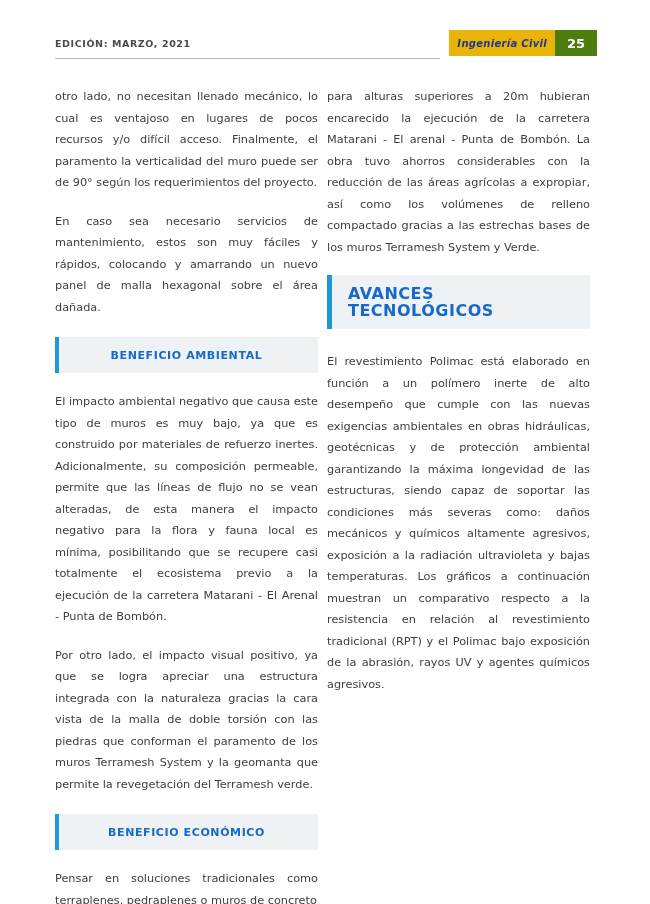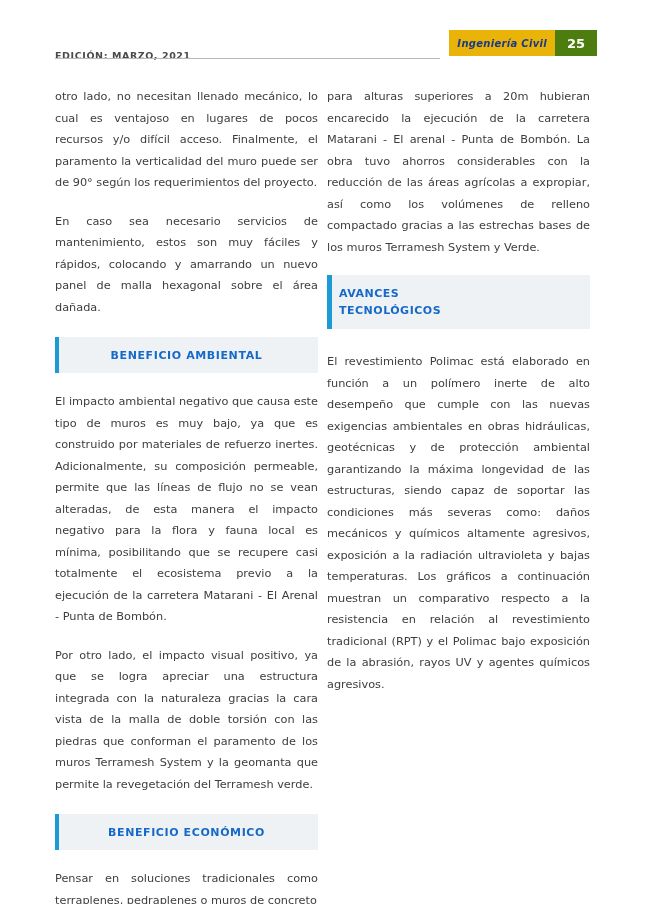--- a/index.html
+++ b/index.html
@@ -26,21 +26,21 @@
   .header {
     position: absolute;
     left: 0;
     top: 30px;
     width: 650px;
     height: 36px;
   }
   .header-edition {
     position: absolute;
     left: 55px;
-    top: 20px;
+    top: 8px;
     font-size: 9.5px;
     letter-spacing: 0.6px;
     color: #4a4a4a;
     font-family: "DejaVu Sans", sans-serif;
     font-weight: bold;
   }
   .header-rule {
     position: absolute;
     left: 55px;
     top: 28px;
@@ -122,22 +122,22 @@
     font-weight: bold;
     letter-spacing: 0.6px;
   }
 
   .section-bar.tall {
     height: 54px;
     justify-content: flex-start;
     margin: 8px 0 22px 0;
   }
   .section-bar.tall .title {
-    padding-left: 12px;
-    font-size: 11px;
+    padding-left: 21px;
+    font-size: 16px;
     line-height: 17px;
     text-align: left;
     letter-spacing: 0.5px;
   }
   .section-bar.tall .accent { width: 5px; }
 </style>
 </head>
 <body>
 
 <div class="page">

